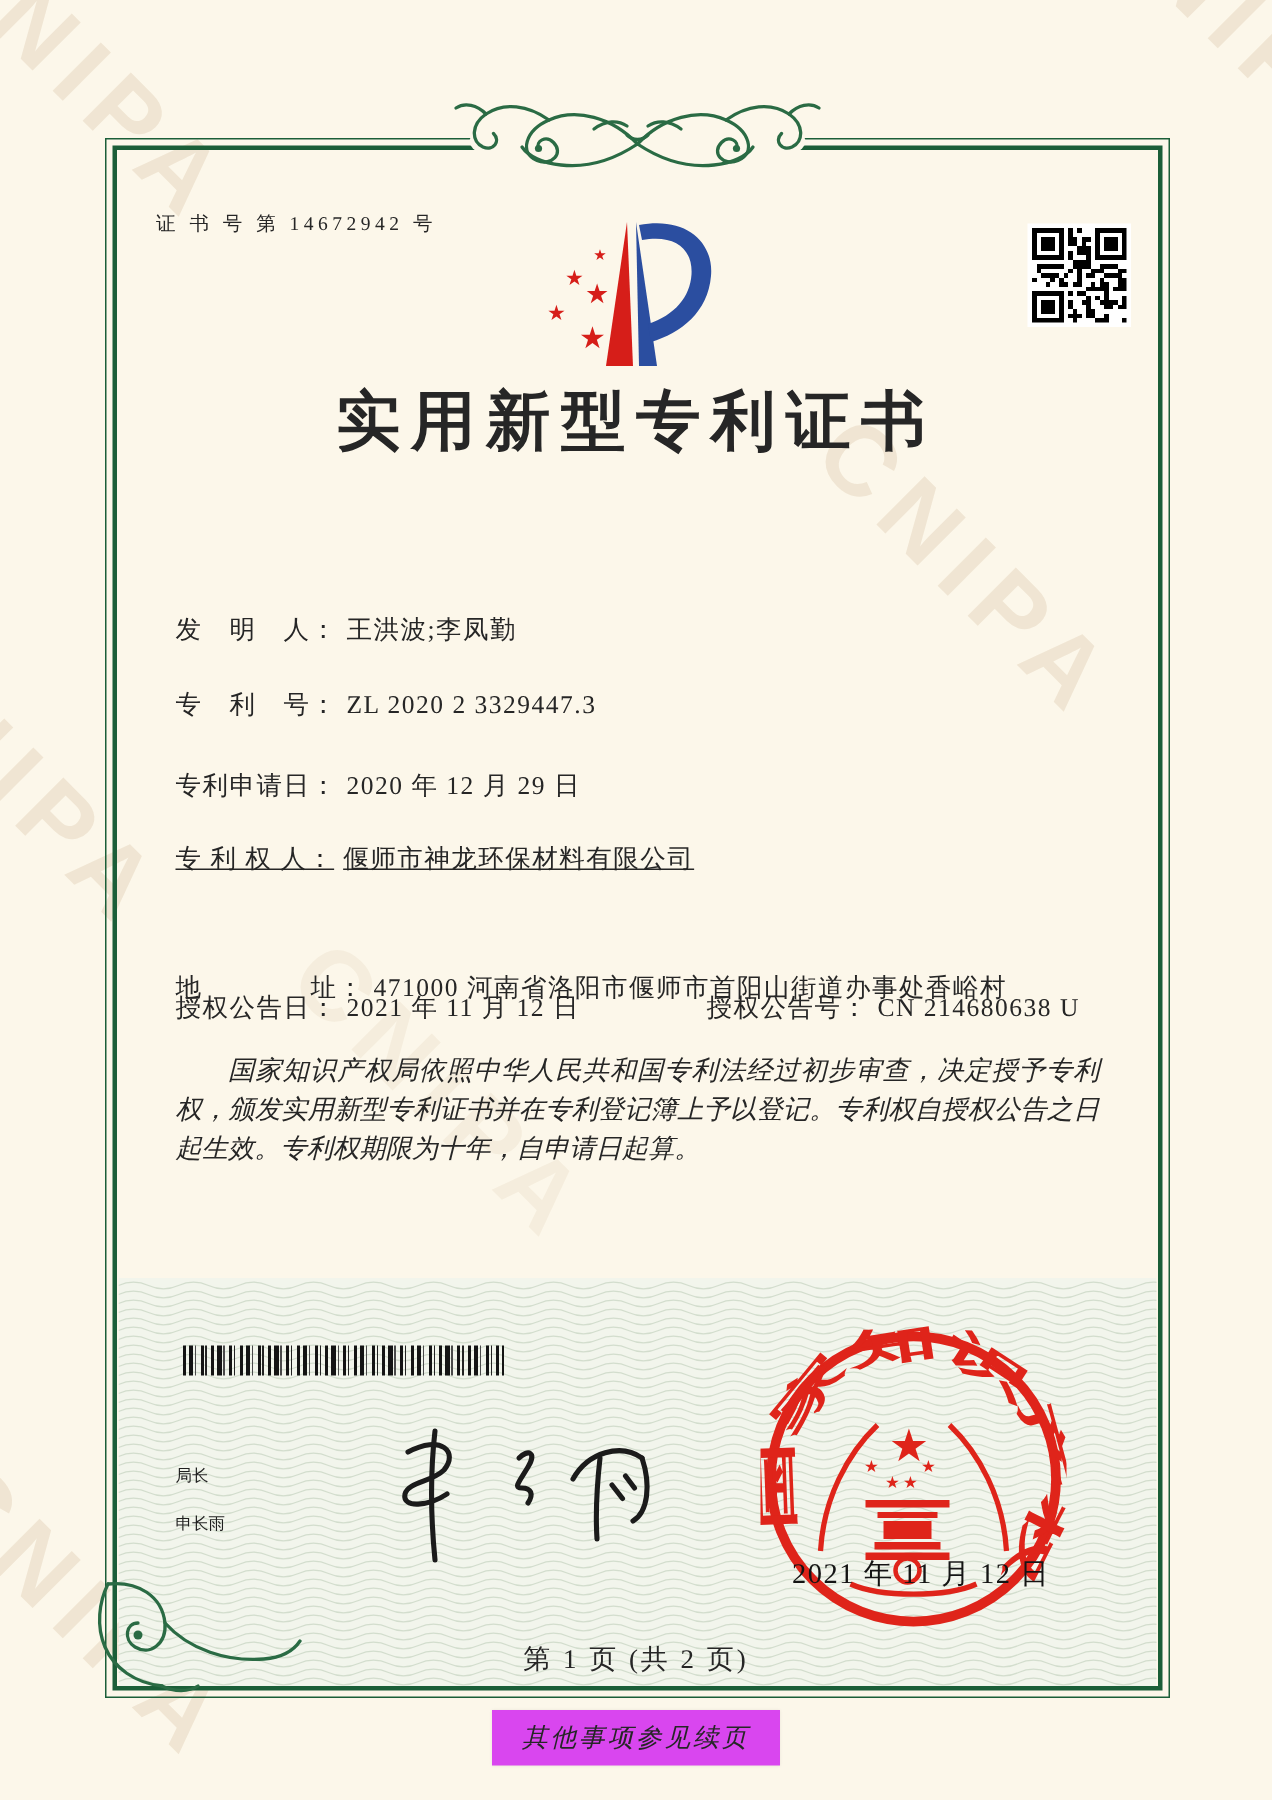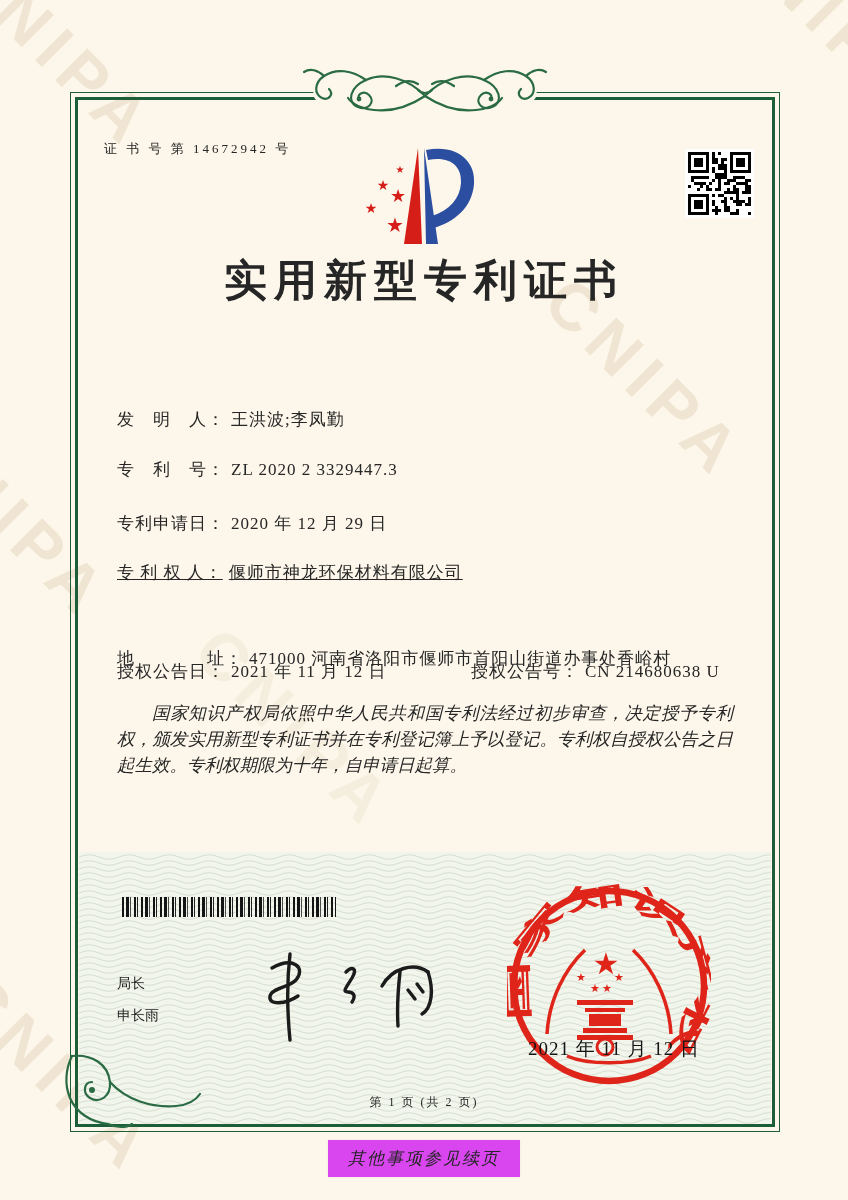--- a/index.html
+++ b/index.html
@@ -23,27 +23,27 @@
   .flabel{letter-spacing:1px;}
   .fvalue{margin-left:6px;letter-spacing:1px;}
   .pair2{position:absolute;left:338px;top:0;margin-left:16px;}
   .paras{position:absolute;left:117px;width:616px;top:700px;font-size:17.5px;
       line-height:26px;text-align:justify;font-style:italic;}
   .paras p{margin:0;text-indent:2em;}
   .barcode{position:absolute;left:122px;top:897px;width:214px;height:20px;
       background:repeating-linear-gradient(90deg,#141414 0 2px,rgba(0,0,0,0) 2px 4px,
       #141414 4px 7px,rgba(0,0,0,0) 7px 8px,#4a4a4a 8px 9px,rgba(0,0,0,0) 9px 12px,
       #141414 12px 14px,rgba(0,0,0,0) 14px 15px,#232323 15px 16px,rgba(0,0,0,0) 16px 19px);}
-  .sig-block{position:absolute;left:117px;top:968px;font-family:Liberation Mono, monospace;
-      font-size:14px;line-height:32px;color:#1f1f1f;}
+  .sig-block{position:absolute;left:117px;top:968px;font-family:Liberation Sans, sans-serif;
+      font-size:11px;line-height:32px;color:#1f1f1f;}
   .sig-svg{position:absolute;left:250px;top:938px;}
   .seal{position:absolute;left:507px;top:884px;}
   .seal-date{position:absolute;left:528px;top:1036px;width:190px;font-size:19px;
       letter-spacing:1px;color:#141414;white-space:nowrap;}
-  .page-info{position:absolute;left:0;right:0;top:1094px;text-align:center;font-size:12px;letter-spacing:2px;}
+  .page-info{position:absolute;left:0;right:0;top:1094px;text-align:center;font-size:18px;letter-spacing:2px;}
   .note-box{position:absolute;left:50%;top:1140px;transform:translateX(-50%);
       background:#d946ef;padding:7px 20px;font-size:17px;letter-spacing:2px;font-style:italic;
       box-shadow:0 0 2px rgba(0,0,0,0.08);}
   .green{stroke:#2a6b44;fill:none;stroke-width:2.2;stroke-linecap:round;}
 </style>
 </head>
 <body>
 
 <div class="page">
 

